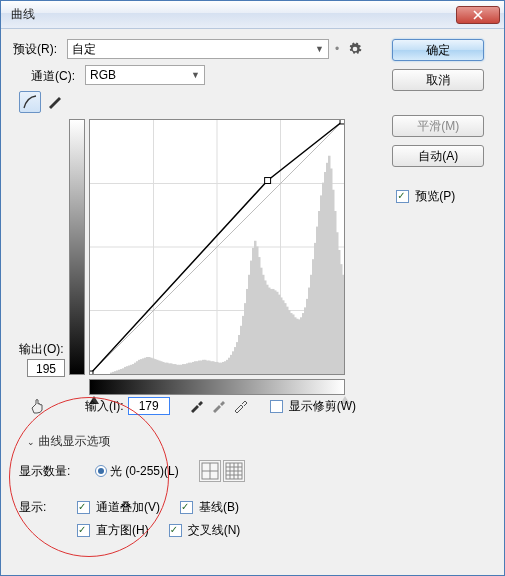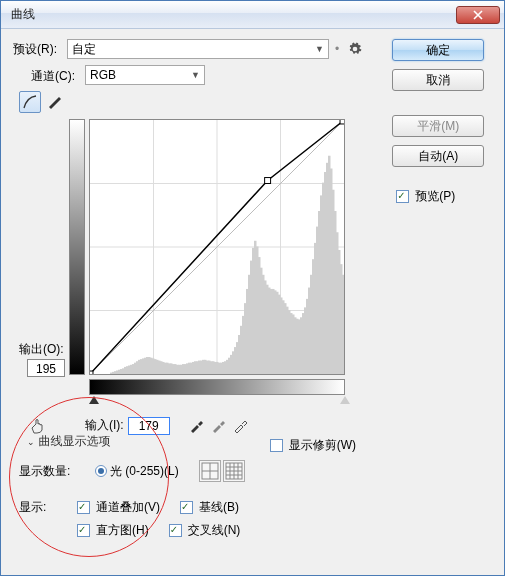--- a/index.html
+++ b/index.html
@@ -271,21 +271,21 @@
                 <svg width="14" height="14" viewBox="0 0 14 14">
                   <path d="M2 12 L8 6 L10 8 L4 14 Z M9 5 L12 2 L14 4 L11 7" fill="#888"></path>
                 </svg>
               </div>
             <div class="dropper">
                 <svg width="14" height="14" viewBox="0 0 14 14">
                   <path d="M2 12 L8 6 L10 8 L4 14 Z M9 5 L12 2 L14 4 L11 7" fill="none" stroke="#555"></path>
                 </svg>
               </div>
           </div>
-          <label class="chk" style="margin-left:18px;margin-top:40px;">
+          <label class="chk" style="margin-left:18px;">
             <input type="checkbox" style="">
             <span>显示修剪(W)</span>
           </label>
         </div>
         <div class="annot-circle"></div>
       </div>
 
       <div class="lower">
         <div class="disclosure">
           <span class="tri">⌄</span>

